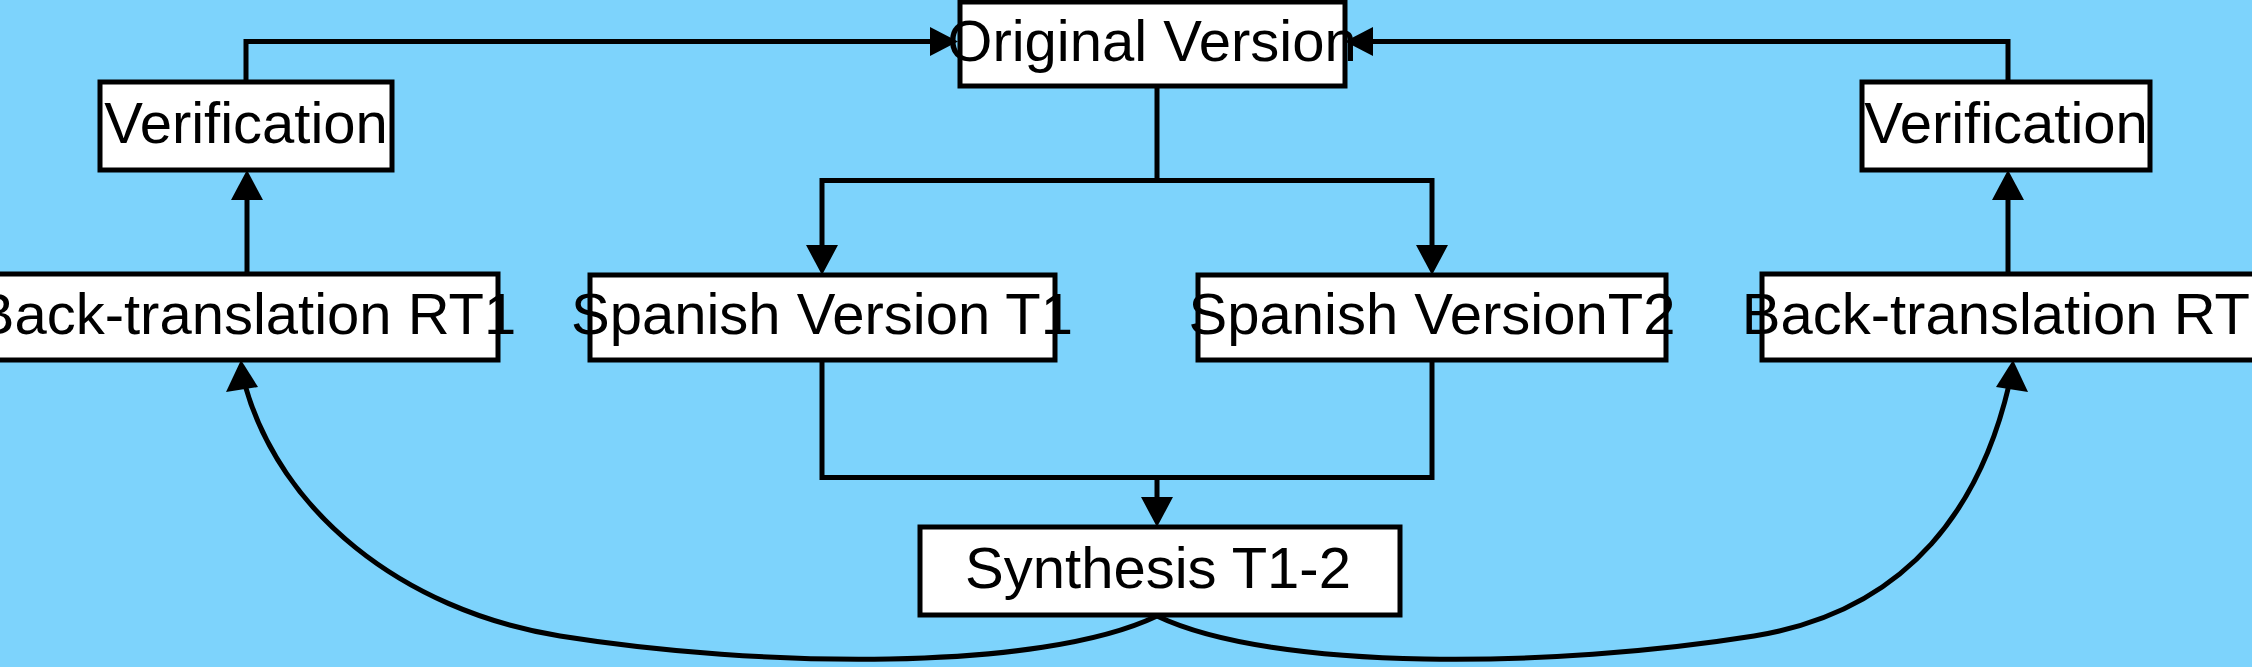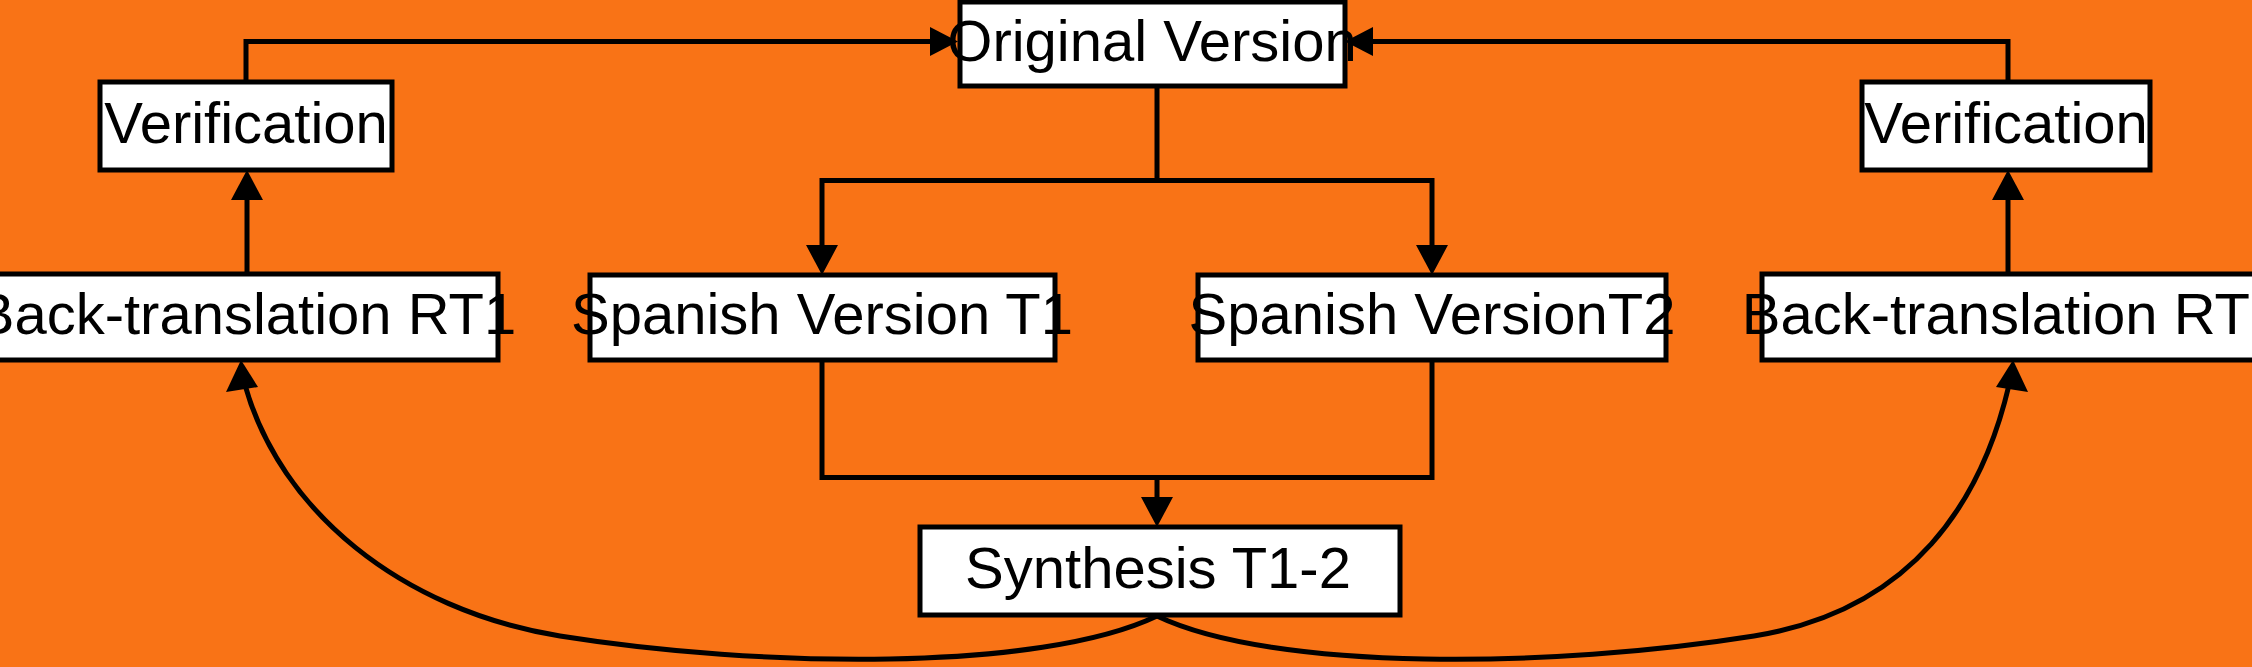--- a/index.html
+++ b/index.html
@@ -7,21 +7,21 @@
     padding: 0;
     background: #ffffff;
   }
   body {
     font-family: "Liberation Sans", sans-serif;
   }
   #diagram-root {
     position: relative;
     width: 2252px;
     height: 667px;
-    background: #f97316;
+    background: #7dd3fc;
     overflow: hidden;
   }
   #flow-svg {
     position: absolute;
     top: 0;
     left: 0;
     width: 2252px;
     height: 667px;
     display: block;
   }

